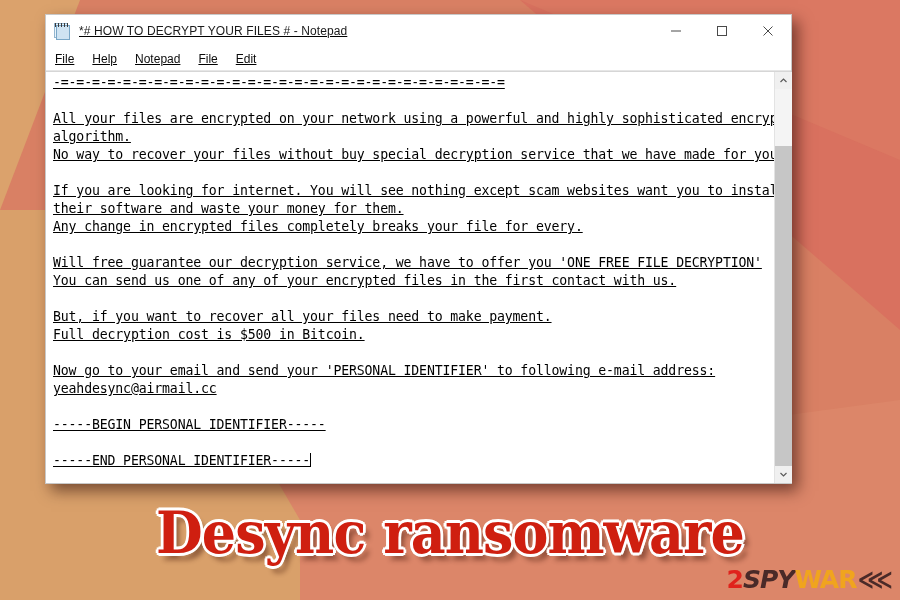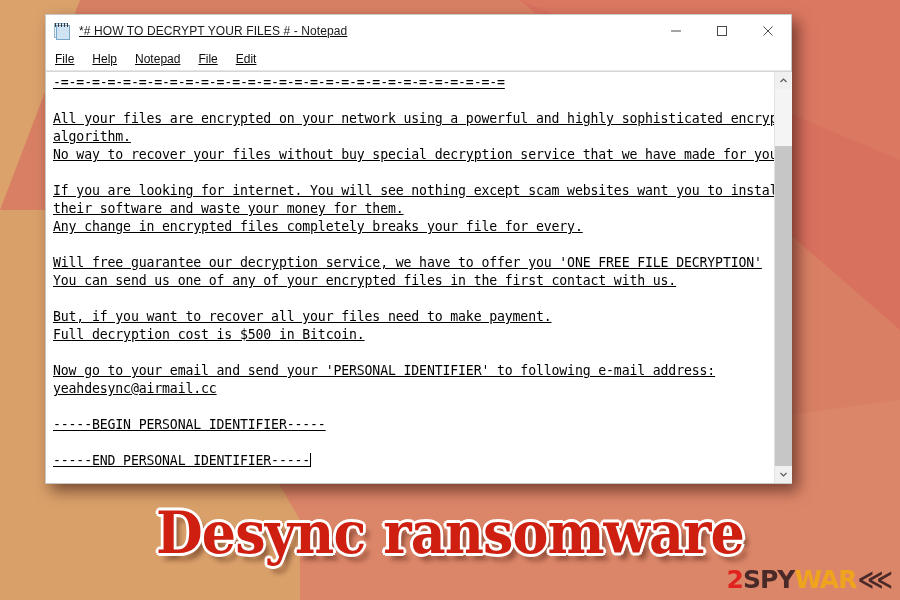--- a/index.html
+++ b/index.html
@@ -199,21 +199,21 @@
     position: absolute;
     right: 8px; bottom: 8px;
     display: flex; align-items: center;
     font-family: "DejaVu Sans", sans-serif;
     font-weight: 700;
     font-size: 25px;
     line-height: 25px;
     letter-spacing: -1px;
   }
   .lg-2   { color: #e0231c; }
-  .lg-spy { color: #4a2a28; }
+  .lg-spy { color: #4a2a28; font-style: italic; }
   .lg-war { color: #f0a41e; }
   .lg-e   { margin-left: 1px; display: inline-block; }
 </style>
 </head>
 <body>
 
 <div id="page">
 
   <div class="bg-band band-salmon"></div>
   <div class="bg-band band-lightsalmon"></div>

